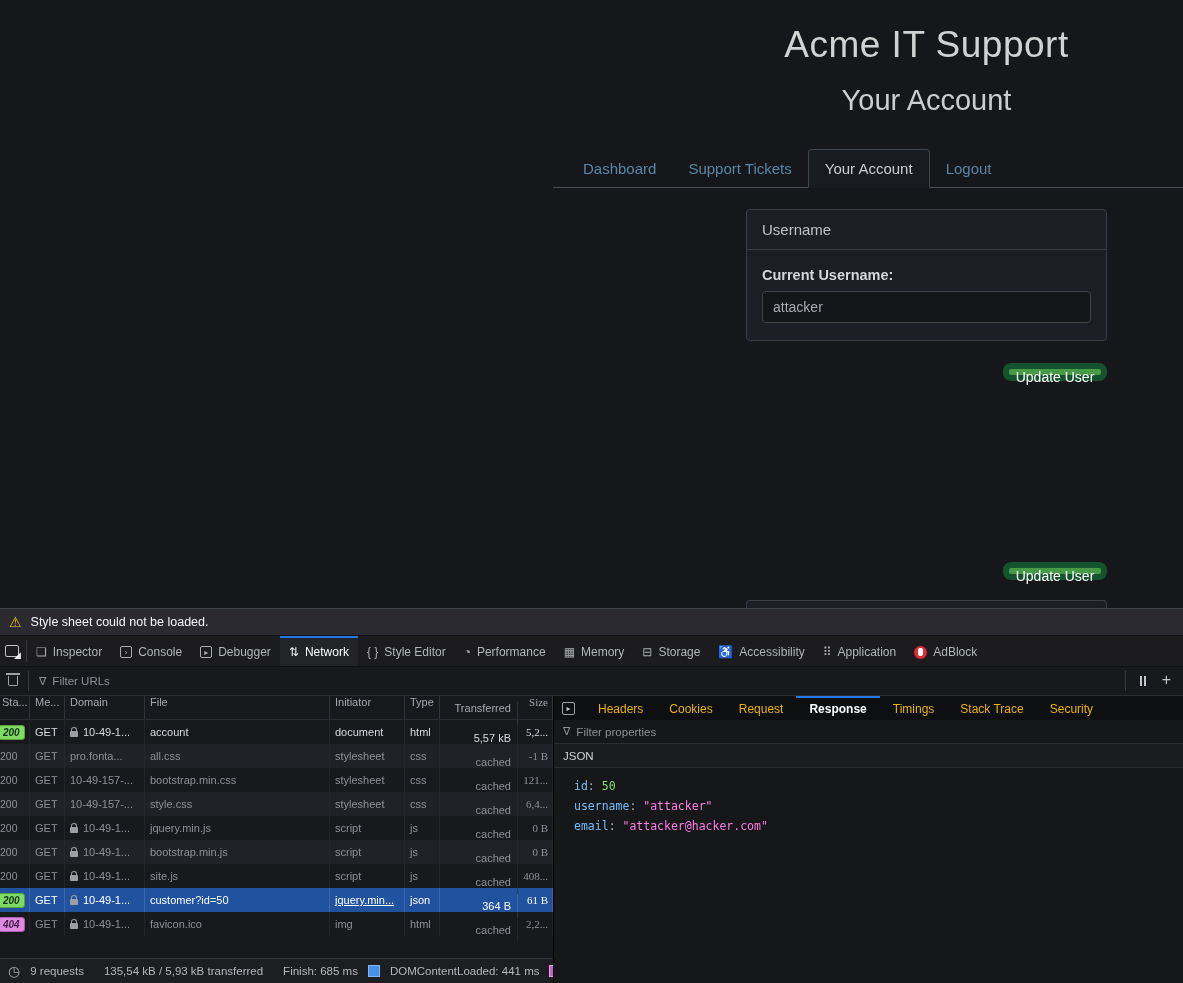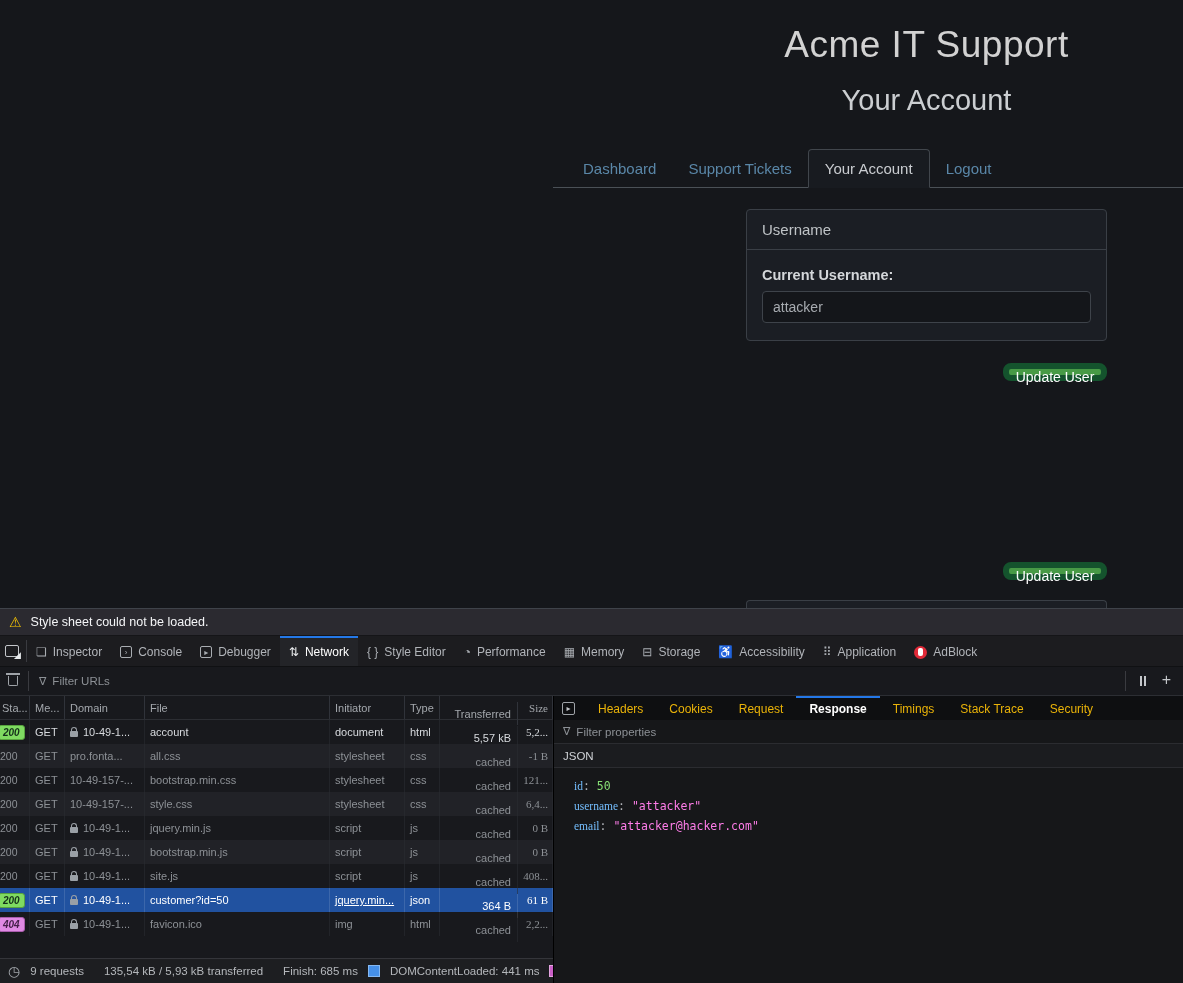--- a/index.html
+++ b/index.html
@@ -68,21 +68,21 @@
   .nb-right .nb-sep2 { width:1px; height:20px; background:#3a3b40; }
   .pausebtn { display:flex; gap:2px; padding:0 14px; align-items:center; height:100%; cursor:pointer; }
   .pausebtn i { width:2px; height:10px; background:#c3c6ca; display:block; }
   .plusbtn { color:#c3c6ca; font-size:16px; padding:0 12px 2px 2px; cursor:pointer; }
 
   .netbody { position:absolute; left:0; top:87px; bottom:0; width:1183px; display:flex; }
   .pane-left { width:553px; display:flex; flex-direction:column; background:#18191d; }
   .pane-right { width:630px; background:#161719; border-left:1px solid #000000; display:flex; flex-direction:column; }
 
   .cols { display:flex; height:24px; align-items:center; border-bottom:1px solid #2c2e33; color:#a4a8ad; }
-  .cols .c { border-right:1px solid #30333a; height:100%; display:flex; align-items:center; }
+  .cols .c { border-right:1px solid #30333a; height:100%; display:flex; align-items:flex-start; }
   .c { padding-left:5px; overflow:hidden; white-space:nowrap; flex:none; }
   .c.st { width:30px; } .c.me { width:35px; } .c.do { width:80px; } .c.fi { width:185px; }
   .c.in { width:75px; } .c.ty { width:35px; } .c.tr { width:78px; justify-content:flex-end; padding-right:6px;margin-top:12px; }
   .c.si { width:35px; justify-content:flex-end; padding-right:4px;font-family:Liberation Serif, serif; }
   .cols .c.st span { margin-left:-3px; }
 
   .rows { }
   .r { display:flex; height:24px; align-items:center; color:#8d9196; cursor:pointer; }
   .r .c { height:100%; display:flex; align-items:center; border-right:1px solid rgba(44,46,51,.55); }
   .r.alt { background:#212227; }
@@ -113,21 +113,21 @@
             width:13px; height:13px; border:1px solid #9fa3a8; border-radius:2px; color:#c3c6ca;
             font-size:8px; margin:0 10px 0 8px; }
   .dtab { display:flex; align-items:center; padding:0 13px; color:#eab308; font-size:12px;
           border-top:2px solid transparent; cursor:pointer; }
   .dtab.active { color:#ffffff; font-weight:bold; border-top:2px solid #2478e8; }
   .dfilter { height:24px; display:flex; align-items:center; padding:0 9px; border-bottom:1px solid #2b2c30; }
   .dsection { height:24px; display:flex; align-items:center; padding:0 9px; border-bottom:1px solid #2b2c30;
               color:#d0d3d7; font-size:11.5px; background:#1b1c1f; cursor:pointer; }
   .dprops { padding:8px 0 0 20px; font-family:"DejaVu Sans Mono", monospace; font-size:11.5px; }
   .prop { height:20px; display:flex; align-items:center; }
-  .pname { color:#75bfff;font-family:Liberation Serif, serif; }
+  .pname { color:#75bfff; }
   .pcolon { color:#b1b4b9; white-space:pre; }
   .pval.num { color:#86de74; }
   .pval.str { color:#ff7de9; }
 </style>
 </head>
 <body>
 
 <div id="screen">
 
   <div id="webpage">

